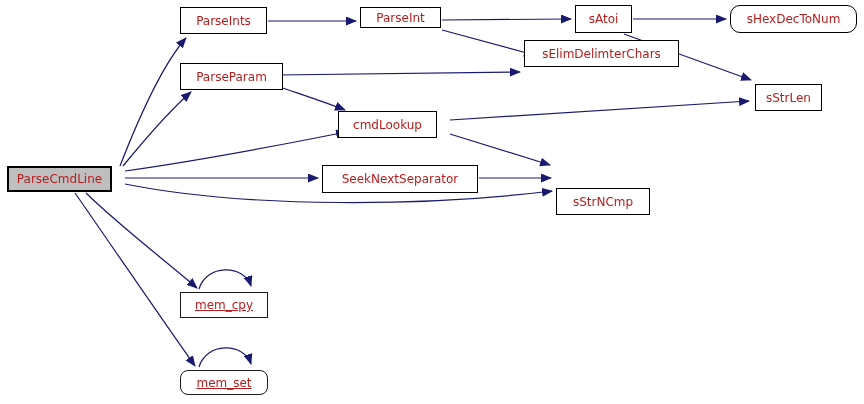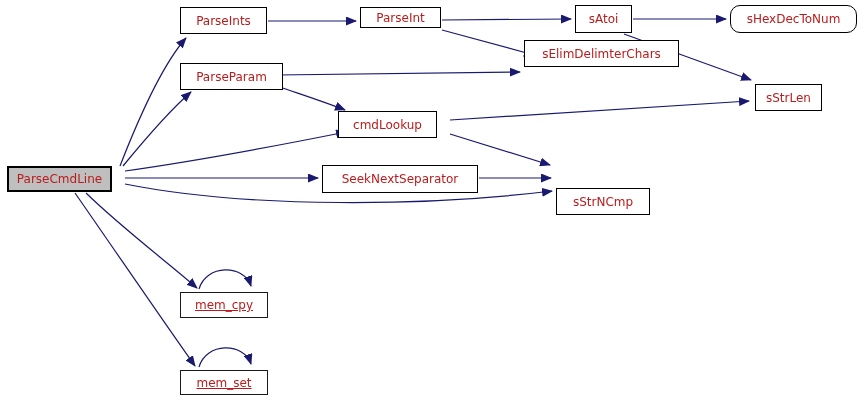--- a/index.html
+++ b/index.html
@@ -45,21 +45,21 @@
   #n-parseparam        { left: 173px; top: 63px;  width: 103px; height: 27px; margin-left: 7px; }
   #n-parseint          { left: 360px; top: 7px;   width: 81px;  height: 21px; }
   #n-satoi             { left: 575px; top: 5px;   width: 57px;  height: 28px; }
   #n-shexdectonum      { left: 730px; top: 5px;   width: 127px; height: 28px; border-radius: 10px; }
   #n-selimdelimterchars{ left: 524px; top: 40px;  width: 155px; height: 27px; }
   #n-sstrlen           { left: 755px; top: 84px;  width: 67px;  height: 27px; }
   #n-cmdlookup         { left: 338px; top: 111px; width: 99px;  height: 27px; }
   #n-seeknextseparator { left: 322px; top: 165px; width: 156px; height: 28px; }
   #n-sstrncmp          { left: 556px; top: 164px; width: 94px;  height: 27px; margin-top: 24px; }
   #n-memcpy            { left: 180px; top: 292px; width: 88px;  height: 26px; }
-  #n-memset            { left: 180px; top: 370px; width: 88px;  height: 25px; }
+  #n-memset            { left: 180px; top: 370px; width: 88px;  height: 25px; border-radius: 8px; }
   .edge {
     fill: none;
     stroke: #191970;
     stroke-width: 1.2;
   }
 </style>
 </head>
 <body>
 
 <div id="canvas">

